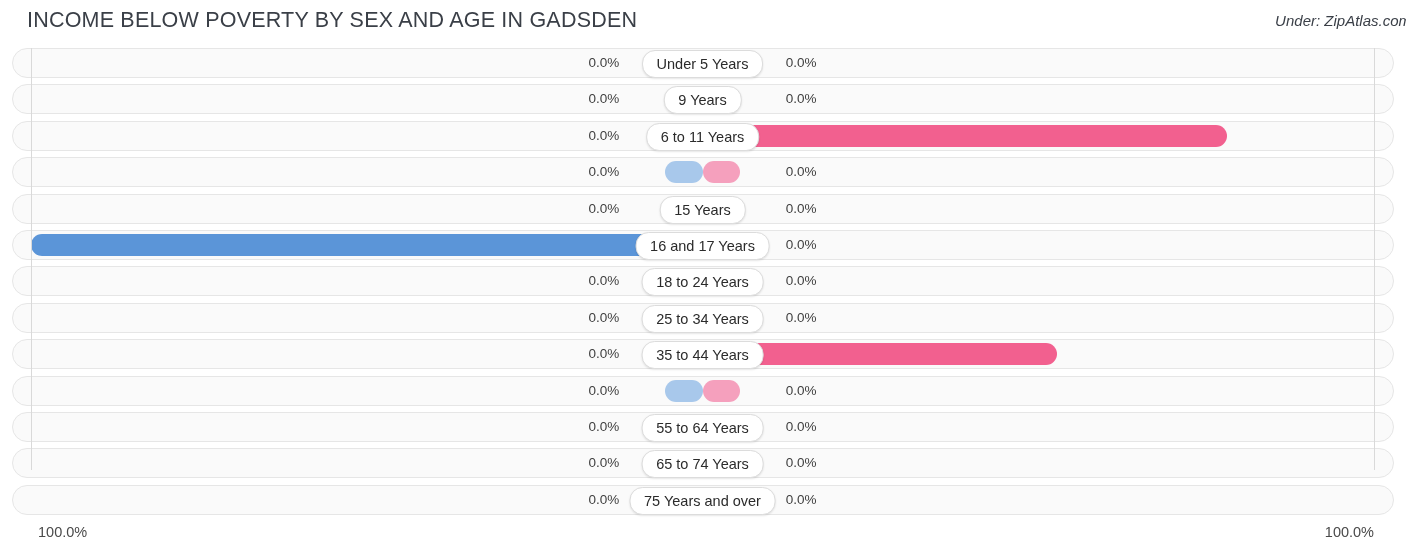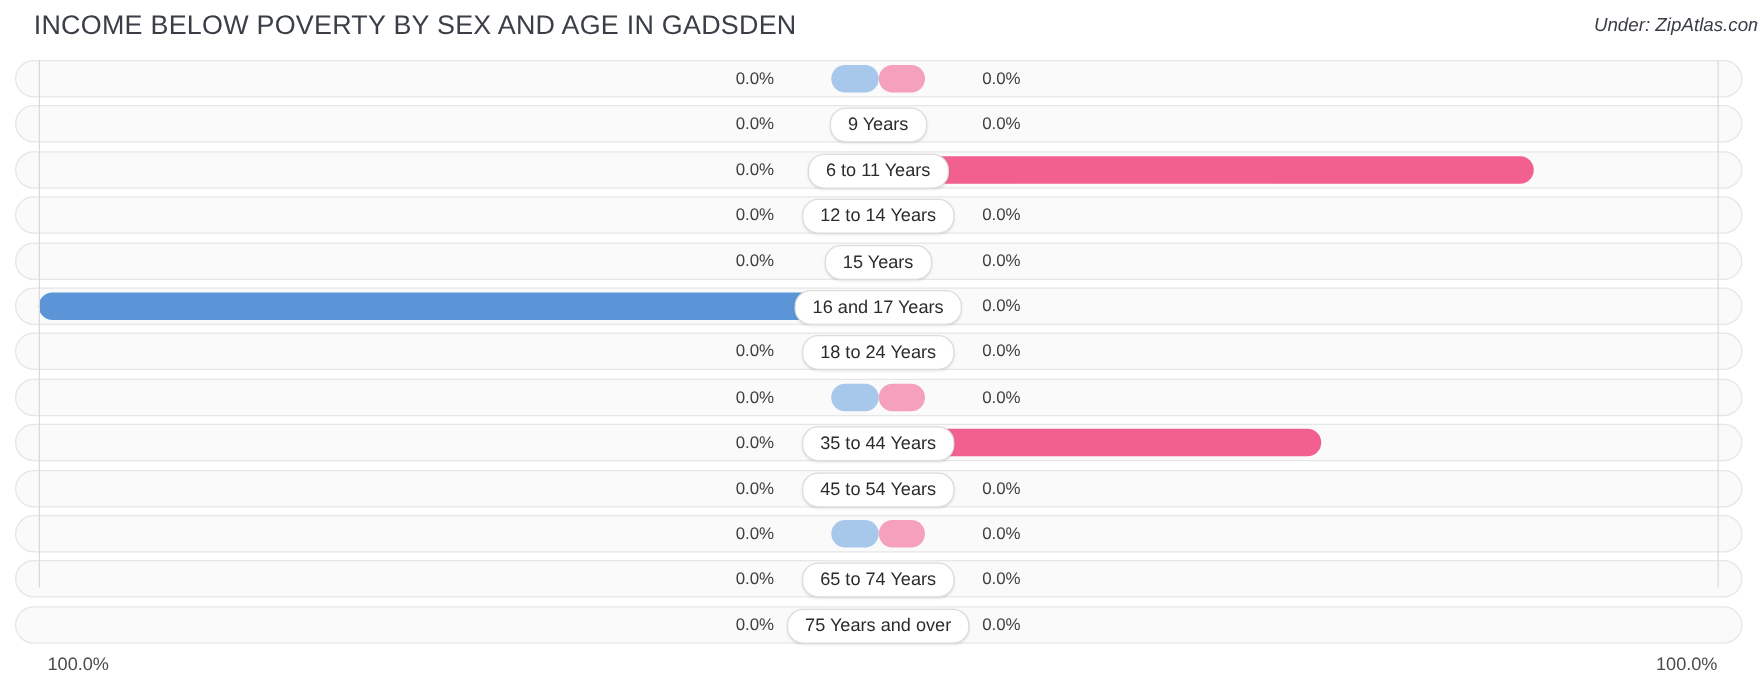--- a/index.html
+++ b/index.html
@@ -235,20 +235,21 @@
           <div class="track"></div>
           <div class="bars">
             <div class="male-wrap">
               <div class="bar bar-male" style="width: 5.6%;"></div>
             </div>
             <div class="val" style="right: calc(55.6% + 8px);">0.0%</div>
             <div class="female-wrap">
               <div class="bar bar-female" style="width: 5.6%;"></div>
             </div>
             <div class="val" style="left: calc(55.6% + 8px);">0.0%</div>
+            <div class="label-pill">Under 5 Years</div>
           </div>
         </div>
         <div class="row">
           <div class="track"></div>
           <div class="bars">
             <div class="male-wrap">
               <div class="bar bar-male" style="width: 5.6%;"></div>
             </div>
             <div class="val" style="right: calc(55.6% + 8px);">0.0%</div>
             <div class="female-wrap">
@@ -275,21 +276,20 @@
           <div class="track"></div>
           <div class="bars">
             <div class="male-wrap">
               <div class="bar bar-male" style="width: 5.6%;"></div>
             </div>
             <div class="val" style="right: calc(55.6% + 8px);">0.0%</div>
             <div class="female-wrap">
               <div class="bar bar-female" style="width: 5.6%;"></div>
             </div>
             <div class="val" style="left: calc(55.6% + 8px);">0.0%</div>
-            <div class="label-pill">12 to 14 Years</div>
           </div>
         </div>
         <div class="row">
           <div class="track"></div>
           <div class="bars">
             <div class="male-wrap">
               <div class="bar bar-male" style="width: 5.6%;"></div>
             </div>
             <div class="val" style="right: calc(55.6% + 8px);">0.0%</div>
             <div class="female-wrap">
@@ -330,20 +330,21 @@
           <div class="track"></div>
           <div class="bars">
             <div class="male-wrap">
               <div class="bar bar-male" style="width: 5.6%;"></div>
             </div>
             <div class="val" style="right: calc(55.6% + 8px);">0.0%</div>
             <div class="female-wrap">
               <div class="bar bar-female" style="width: 5.6%;"></div>
             </div>
             <div class="val" style="left: calc(55.6% + 8px);">0.0%</div>
+            <div class="label-pill">25 to 34 Years</div>
           </div>
         </div>
         <div class="row">
           <div class="track"></div>
           <div class="bars">
             <div class="male-wrap">
               <div class="bar bar-male" style="width: 5.6%;"></div>
             </div>
             <div class="val" style="right: calc(55.6% + 8px);">0.0%</div>
             <div class="female-wrap">
@@ -356,34 +357,34 @@
           <div class="track"></div>
           <div class="bars">
             <div class="male-wrap">
               <div class="bar bar-male" style="width: 5.6%;"></div>
             </div>
             <div class="val" style="right: calc(55.6% + 8px);">0.0%</div>
             <div class="female-wrap">
               <div class="bar bar-female" style="width: 5.6%;"></div>
             </div>
             <div class="val" style="left: calc(55.6% + 8px);">0.0%</div>
-            <div class="label-pill">45 to 54 Years</div>
-          </div>
-        </div>
-        <div class="row">
-          <div class="track"></div>
-          <div class="bars">
-            <div class="male-wrap">
-              <div class="bar bar-male" style="width: 5.6%;"></div>
-            </div>
-            <div class="val" style="right: calc(55.6% + 8px);">0.0%</div>
-            <div class="female-wrap">
-              <div class="bar bar-female" style="width: 5.6%;"></div>
-            </div>
-            <div class="val" style="left: calc(55.6% + 8px);">0.0%</div>
+          </div>
+        </div>
+        <div class="row">
+          <div class="track"></div>
+          <div class="bars">
+            <div class="male-wrap">
+              <div class="bar bar-male" style="width: 5.6%;"></div>
+            </div>
+            <div class="val" style="right: calc(55.6% + 8px);">0.0%</div>
+            <div class="female-wrap">
+              <div class="bar bar-female" style="width: 5.6%;"></div>
+            </div>
+            <div class="val" style="left: calc(55.6% + 8px);">0.0%</div>
+            <div class="label-pill">55 to 64 Years</div>
           </div>
         </div>
         <div class="row">
           <div class="track"></div>
           <div class="bars">
             <div class="male-wrap">
               <div class="bar bar-male" style="width: 5.6%;"></div>
             </div>
             <div class="val" style="right: calc(55.6% + 8px);">0.0%</div>
             <div class="female-wrap">

